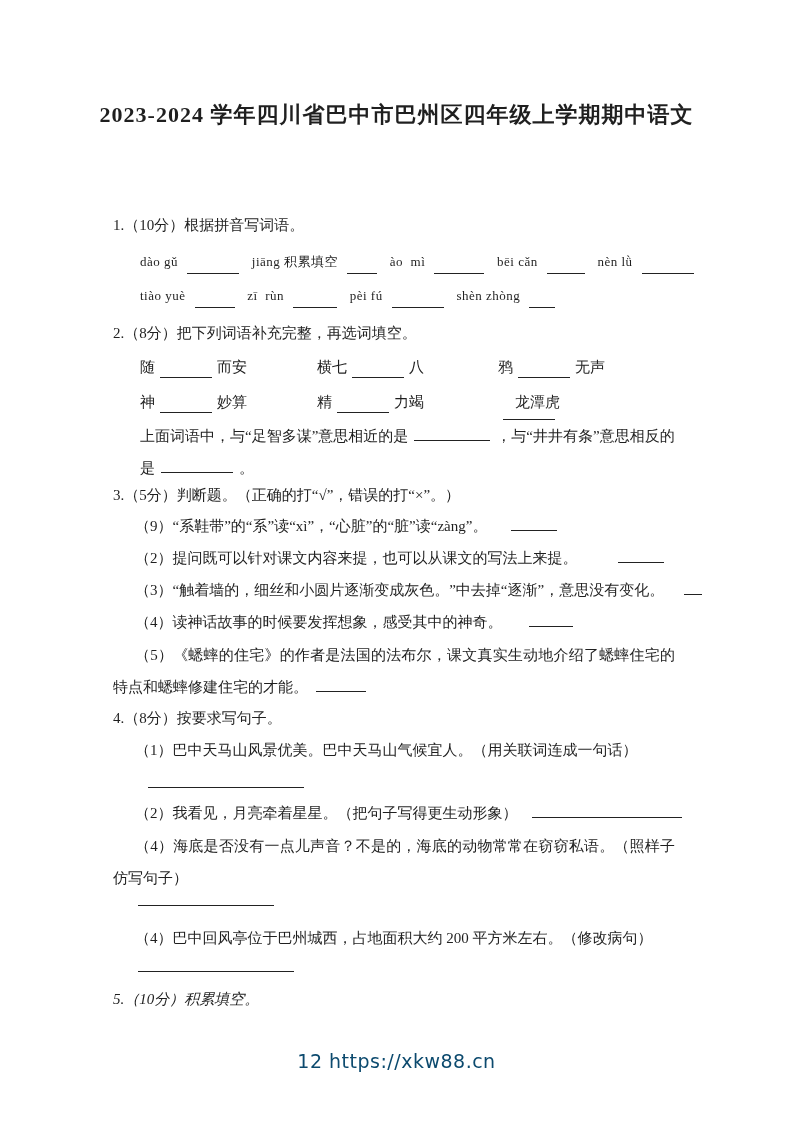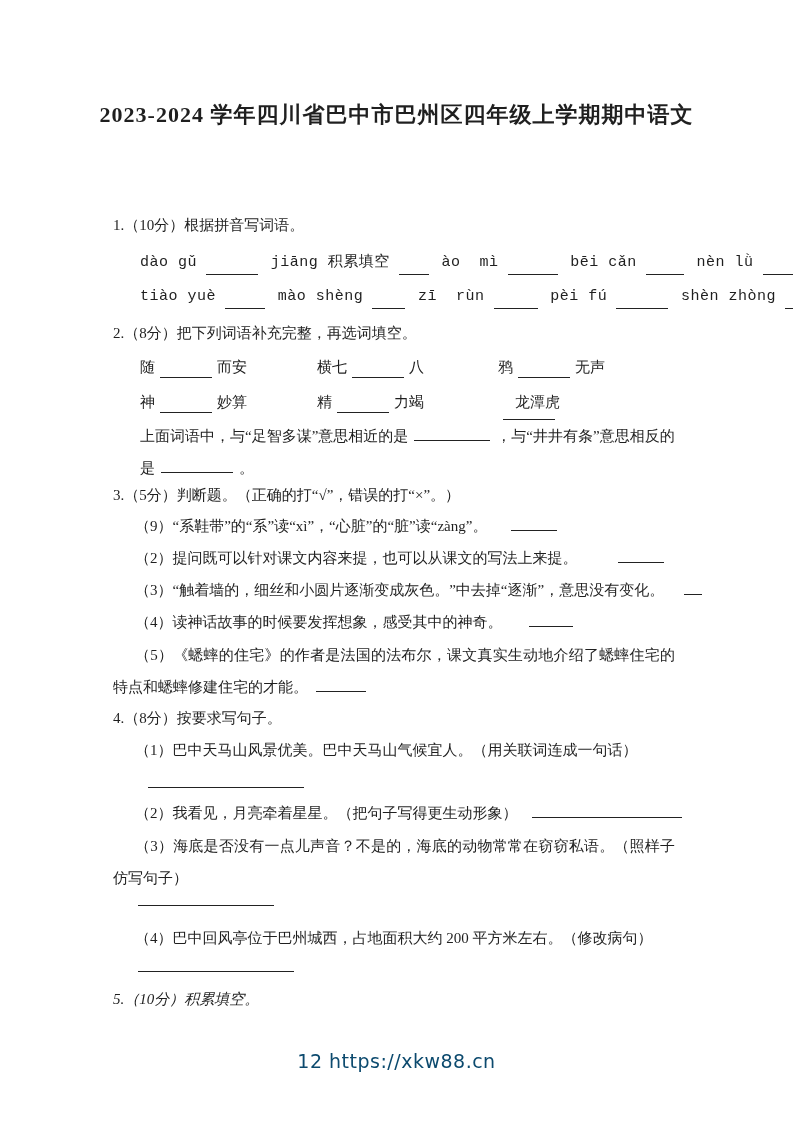--- a/index.html
+++ b/index.html
@@ -12,22 +12,22 @@
     font-size:15px;
     overflow:hidden;
   }
   .abs{position:absolute;white-space:nowrap;line-height:30px;}
   .wrap{white-space:normal;line-height:32px;text-indent:22px;text-align:justify;}
   .title-line{
     position:absolute;left:0;width:793px;text-align:center;
     font-size:22px;font-weight:bold;letter-spacing:1px;line-height:30px;
   }
   .py{
-    font-family:Liberation Mono, monospace;
-    font-size:15px;white-space:pre;letter-spacing:0.5px;
+    font-family:Liberation Serif, serif;
+    font-size:13px;white-space:pre;letter-spacing:0.5px;
   }
   .pyunit{display:inline-flex;align-items:flex-end;margin-right:9px;}
   .pyunit .bl{margin-left:9px;margin-bottom:3px;}
   .bl{
     display:inline-block;height:2px;border-bottom:1.5px solid #222222;
     vertical-align:baseline;
   }
   .inbl{display:inline-block;height:11px;border-bottom:1.5px solid #222222;}
   .fillunit{display:inline-flex;align-items:flex-end;}
   .fillunit .bl{margin:0 5px 4px 5px;}
@@ -67,24 +67,20 @@
     <span class="pyunit">
         <span class="py">nèn lǜ</span>
         <span class="bl" style="width:52px;"></span>
       </span>
   </div>
 
   <div class="abs" style="top:280px;left:140px;">
     <span class="pyunit">
         <span class="py">tiào yuè</span>
         <span class="bl" style="width:40px;"></span>
-      </span>
-    <span class="pyunit">
-        <span class="py">mào shèng</span>
-        <span class="bl" style="width:33px;"></span>
       </span>
     <span class="pyunit">
         <span class="py">zī  rùn</span>
         <span class="bl" style="width:44px;"></span>
       </span>
     <span class="pyunit">
         <span class="py">pèi fú</span>
         <span class="bl" style="width:52px;"></span>
       </span>
     <span class="pyunit">
@@ -154,21 +150,21 @@
 
   <div class="abs" style="top:703px;left:113px;">4.（8分）按要求写句子。</div>
 
   <div class="abs" style="top:735px;left:135px;">（1）巴中天马山风景优美。巴中天马山气候宜人。（用关联词连成一句话）</div>
   <div class="hline" style="top:787px;left:148px;width:156px;"></div>
 
   <div class="abs" style="top:798px;left:135px;">
     <span>（2）我看见，月亮牵着星星。（把句子写得更生动形象）</span><span class="inbl" style="width:150px;margin-left:14px;"></span>
   </div>
 
-  <div class="abs wrap" style="top:830px;left:113px;width:562px;">（3）海底是否没有一点儿声音？不是的，海底的动物常常在窃窃私语。（照样子仿写句子）</div>
+  <div class="abs wrap" style="top:830px;left:113px;width:562px;">（4）海底是否没有一点儿声音？不是的，海底的动物常常在窃窃私语。（照样子仿写句子）</div>
   <div class="hline" style="top:905px;left:138px;width:136px;"></div>
 
   <div class="abs" style="top:923px;left:135px;">（4）巴中回风亭位于巴州城西，占地面积大约 200 平方米左右。（修改病句）</div>
   <div class="hline" style="top:971px;left:138px;width:156px;"></div>
 
   <div class="abs" style="top:984px;left:113px;font-style:italic;">5.（10分）积累填空。</div>
 
   <div class="footer" style="top:1050px;">
     <span>12</span>
     <span>https://xkw88.cn</span>

